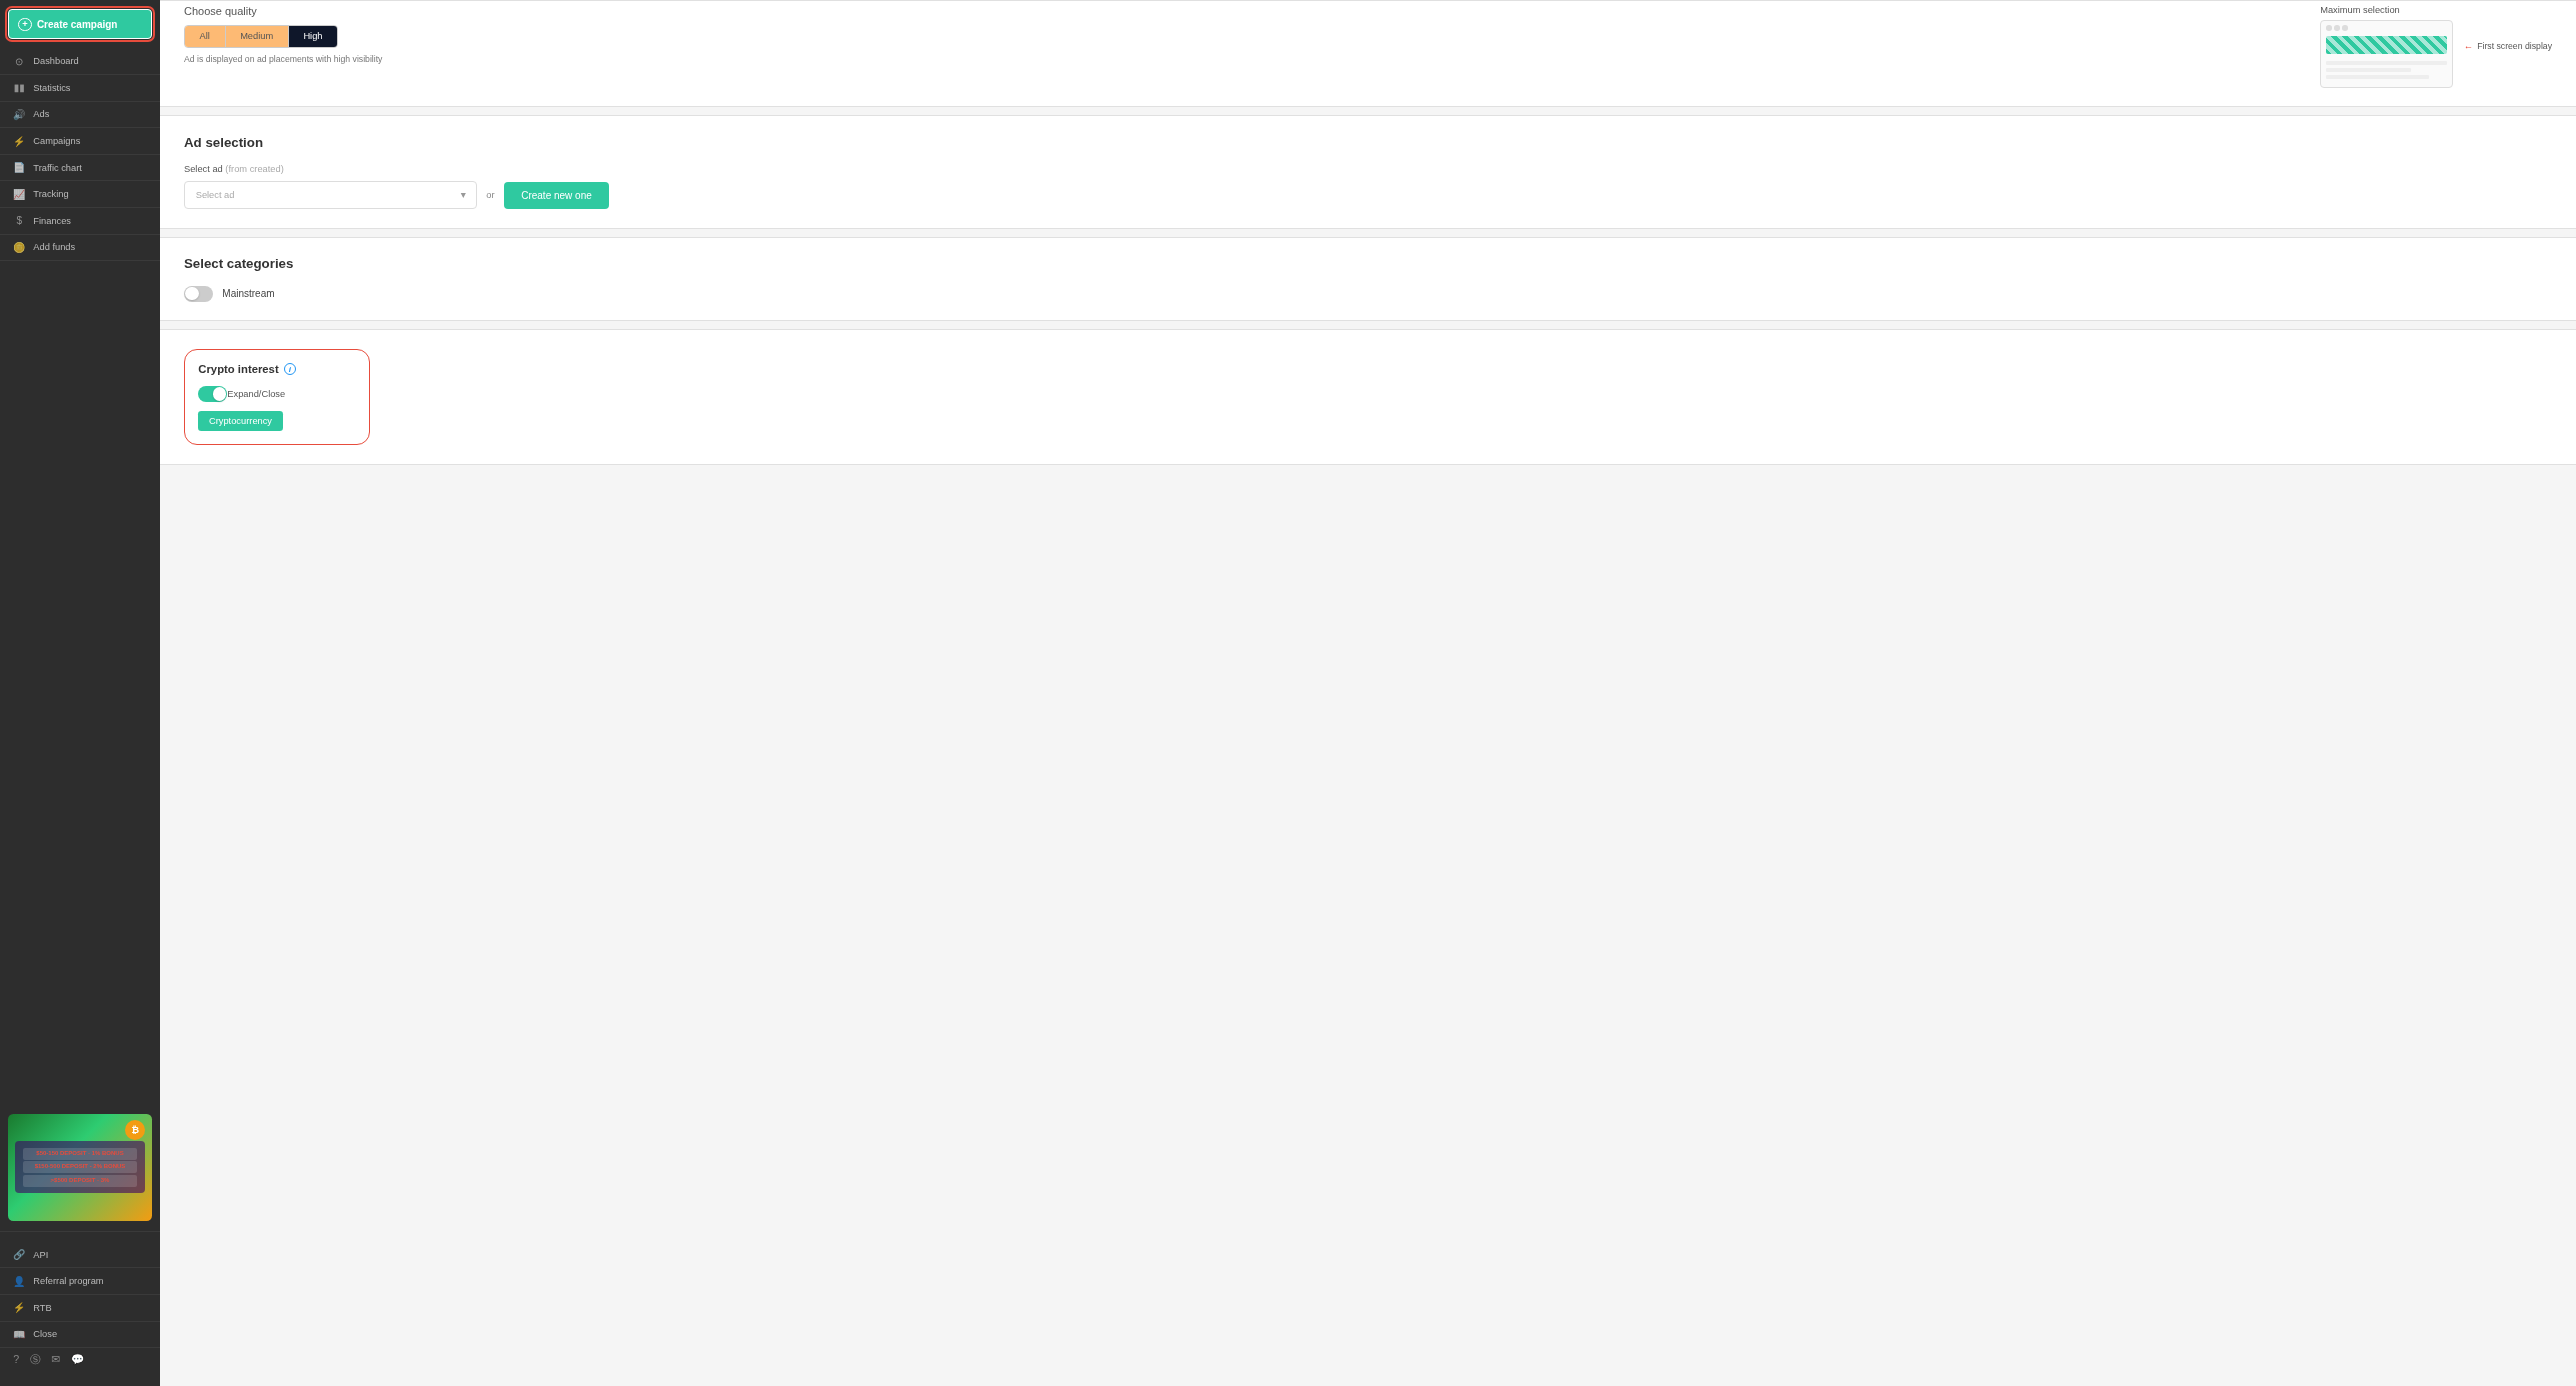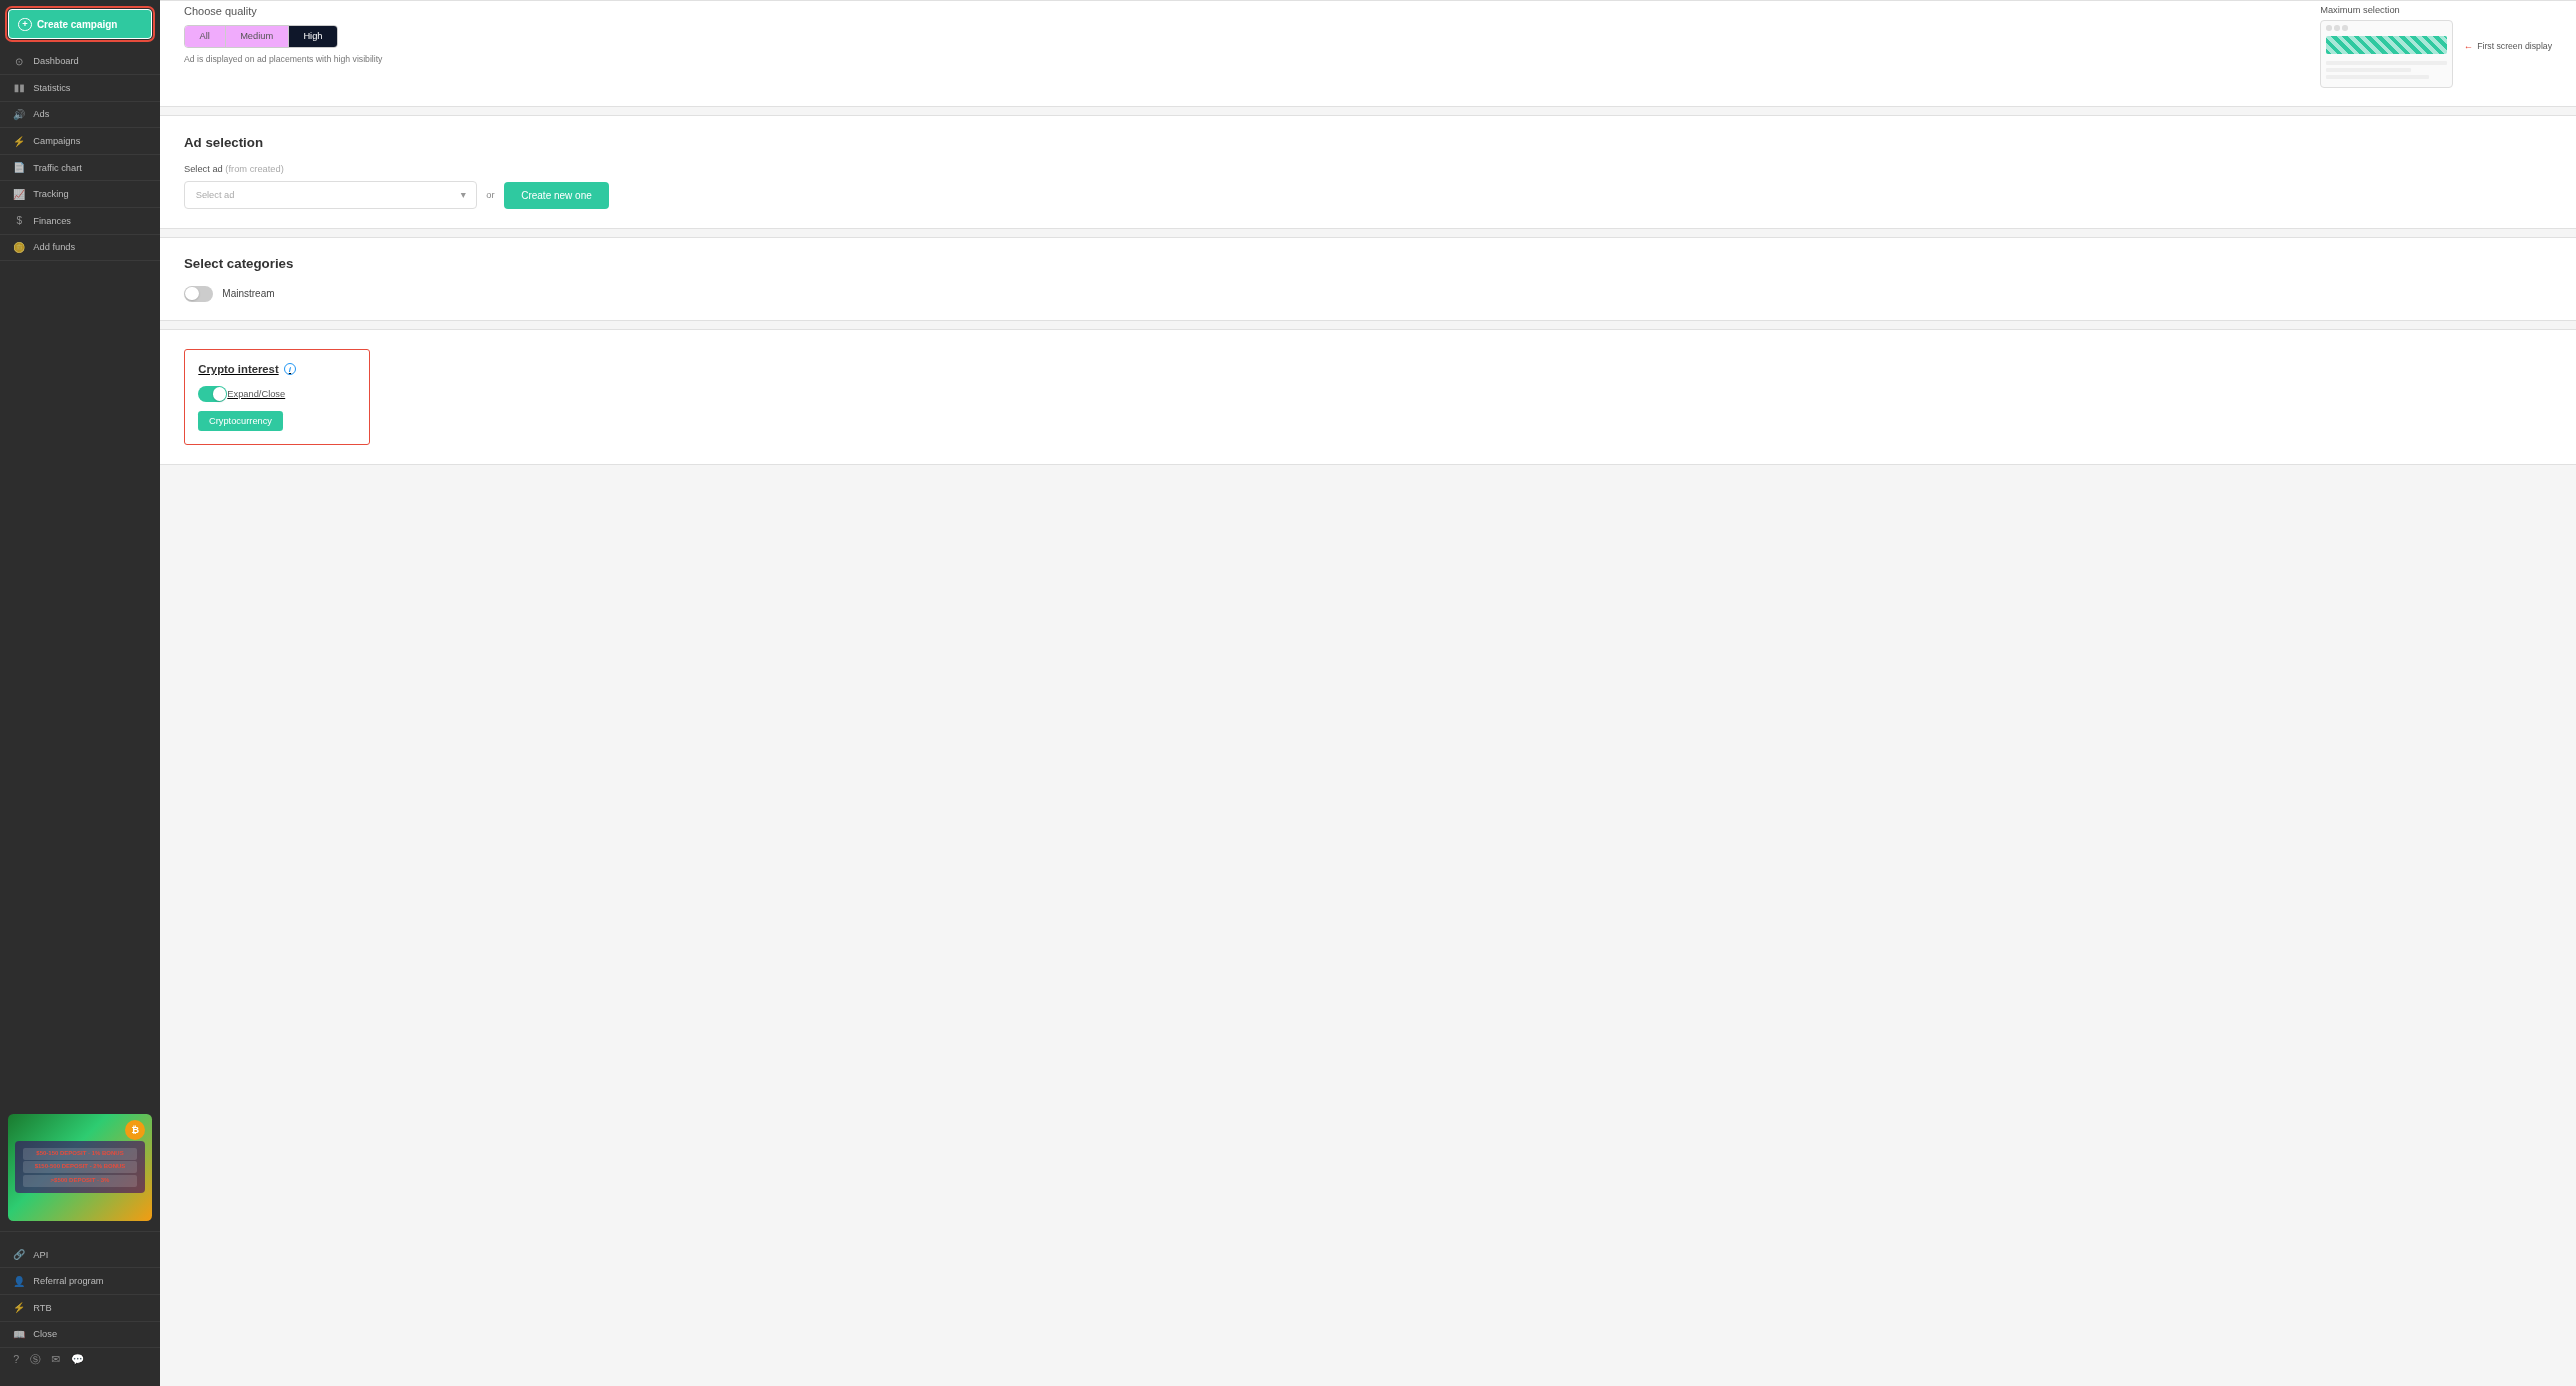--- a/index.html
+++ b/index.html
@@ -113,21 +113,21 @@
     
     .traffic-quality { padding-top: 4px; }
     .tq-top { display: flex; align-items: flex-start; justify-content: space-between; }
     .tq-left {}
     .choose-quality-label { font-size: 11px; color: #555; margin-bottom: 8px; font-weight: 400; }
     .quality-btns { display: flex; gap: 0; border: 0.7px solid #ccc; border-radius: 4px; overflow: hidden; width: fit-content; margin-bottom: 6.7px; }
     .quality-btn {
       padding: 5.3px 14.6px;
       font-size: 9.3px;
       cursor: pointer;
-      background: #f0abfc;
+      background: #fdba74;
       color: #555;
       border: none;
       border-right: 0.7px solid #ccc;
     }
     .quality-btn:last-child { border-right: none; }
     .quality-btn.active { background: #0f172a; color: #fff; }
     .quality-hint { font-size: 8.7px; color: #777; margin-top: 4px; }
 
     .tq-right { display: flex; align-items: center; gap: 10.7px; }
     .max-visibility-label { font-size: 9.3px; color: #555; font-weight: 500; margin-bottom: 5.3px; }
@@ -218,25 +218,24 @@
       position: absolute;
       top: 1.3px; left: 1.3px;
       transition: left 0.2s;
       box-shadow: 0 0.7px 2px rgba(0,0,0,0.2);
     }
     .toggle.on .toggle-thumb { left: 14.6px; }
 
     
     .crypto-interest-card {
       border: 1.3px solid #e74c3c;
-      border-radius: 3px;
+      border-radius: 13px;
       padding: 13.3px;
       display: inline-block;
       min-width: 186px;
-      text-decoration: underline;
     }
     .crypto-title-row {
       display: flex; align-items: center; gap: 5.3px; margin-bottom: 10.7px;
     }
     .crypto-title { font-size: 11.3px; font-weight: 600; color: #333; }
     .info-icon {
       width: 12px; height: 12px;
       border-radius: 50%;
       border: 1px solid #2196f3;
       color: #2196f3;

